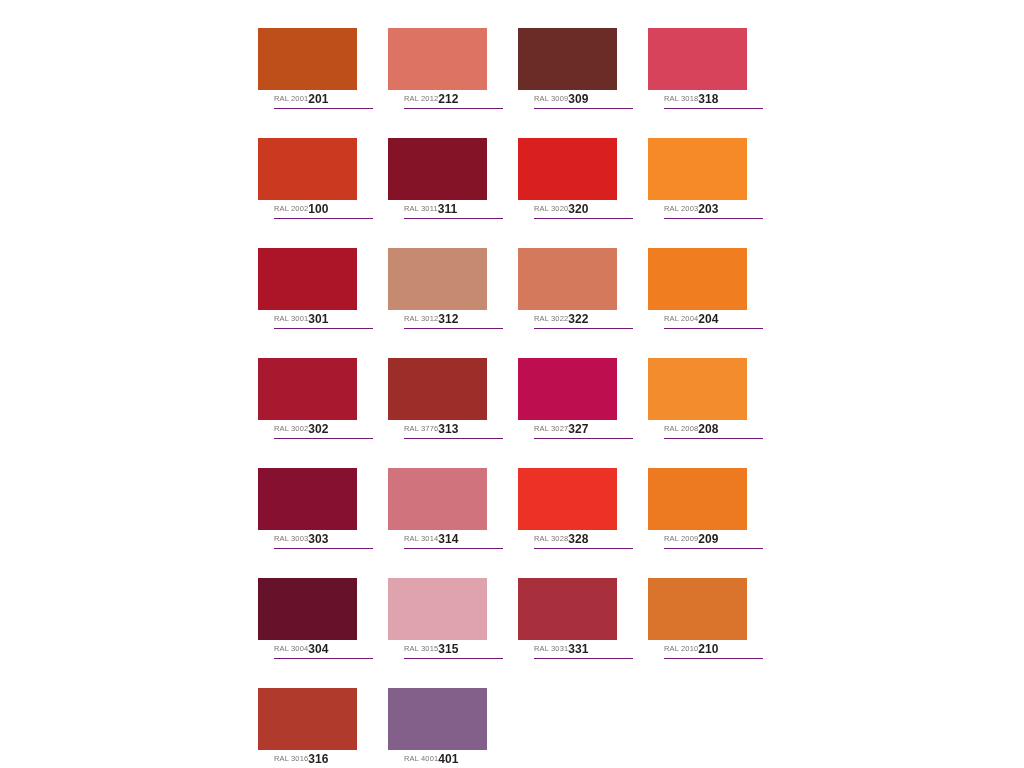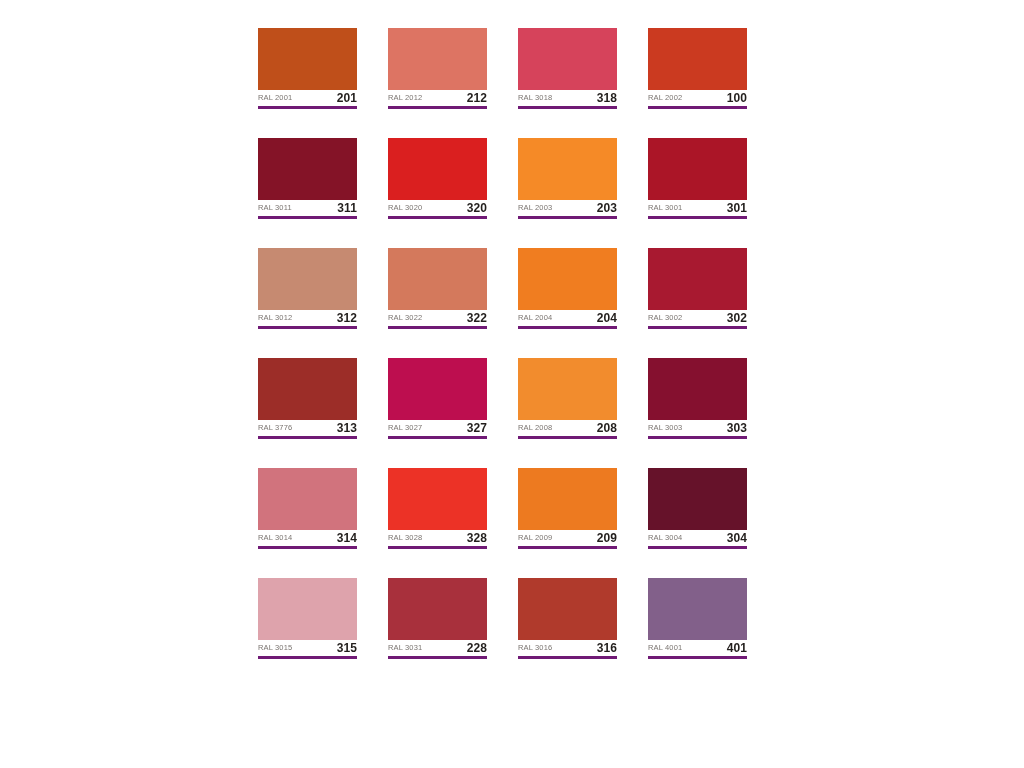--- a/index.html
+++ b/index.html
@@ -35,23 +35,23 @@
     width: 99px;
     height: 62px;
     display: block;
   }
 
   .swatch-label-row {
     width: 99px;
     height: 19px;
     display: flex;
     align-items: center;
-    justify-content: space-between;
-    border-bottom: 3px solid #701a75;
+    border-bottom: 1px solid #701a75;
     box-sizing: border-box;
+    margin-left: 16px;
   }
 
   .swatch-name {
     font-size: 7.5px;
     color: #7a7470;
     letter-spacing: 0.15px;
     white-space: nowrap;
     line-height: 1;
   }
 
@@ -76,20 +76,27 @@
       </div>
     </div>
     <div class="swatch-cell">
       <div class="swatch-chip" style="background: rgb(221, 116, 99);"></div>
       <div class="swatch-label-row">
         <span class="swatch-name">RAL 2012</span>
         <span class="swatch-code">212</span>
       </div>
     </div>
     <div class="swatch-cell">
+      <div class="swatch-chip" style="background: rgb(107, 43, 38);"></div>
+      <div class="swatch-label-row">
+        <span class="swatch-name">RAL 3009</span>
+        <span class="swatch-code">309</span>
+      </div>
+    </div>
+    <div class="swatch-cell">
       <div class="swatch-chip" style="background: rgb(214, 67, 91);"></div>
       <div class="swatch-label-row">
         <span class="swatch-name">RAL 3018</span>
         <span class="swatch-code">318</span>
       </div>
     </div>
     <div class="swatch-cell">
       <div class="swatch-chip" style="background: rgb(203, 58, 32);"></div>
       <div class="swatch-label-row">
         <span class="swatch-name">RAL 2002</span>
@@ -212,21 +219,28 @@
       <div class="swatch-chip" style="background: rgb(222, 163, 172);"></div>
       <div class="swatch-label-row">
         <span class="swatch-name">RAL 3015</span>
         <span class="swatch-code">315</span>
       </div>
     </div>
     <div class="swatch-cell">
       <div class="swatch-chip" style="background: rgb(168, 48, 60);"></div>
       <div class="swatch-label-row">
         <span class="swatch-name">RAL 3031</span>
-        <span class="swatch-code">228</span>
+        <span class="swatch-code">331</span>
+      </div>
+    </div>
+    <div class="swatch-cell">
+      <div class="swatch-chip" style="background: rgb(218, 116, 44);"></div>
+      <div class="swatch-label-row">
+        <span class="swatch-name">RAL 2010</span>
+        <span class="swatch-code">210</span>
       </div>
     </div>
     <div class="swatch-cell">
       <div class="swatch-chip" style="background: rgb(176, 58, 44);"></div>
       <div class="swatch-label-row">
         <span class="swatch-name">RAL 3016</span>
         <span class="swatch-code">316</span>
       </div>
     </div>
     <div class="swatch-cell">

